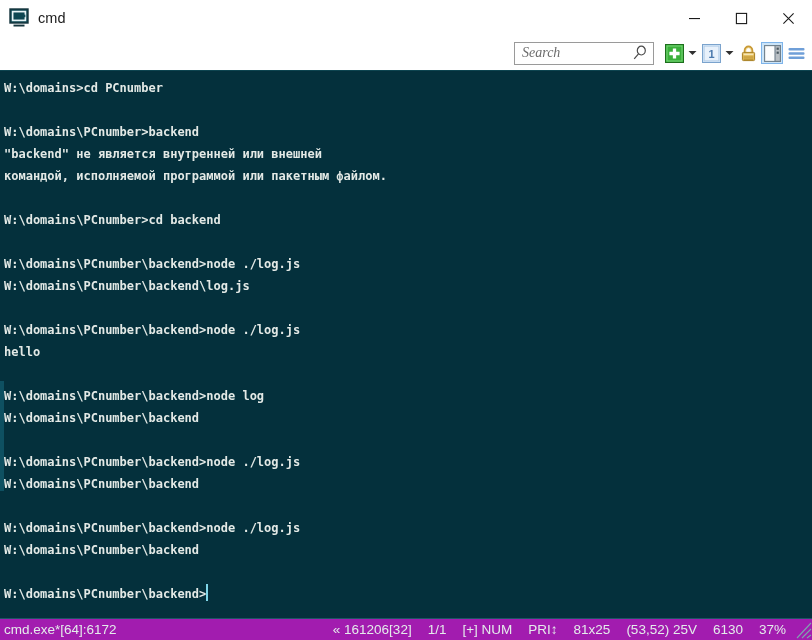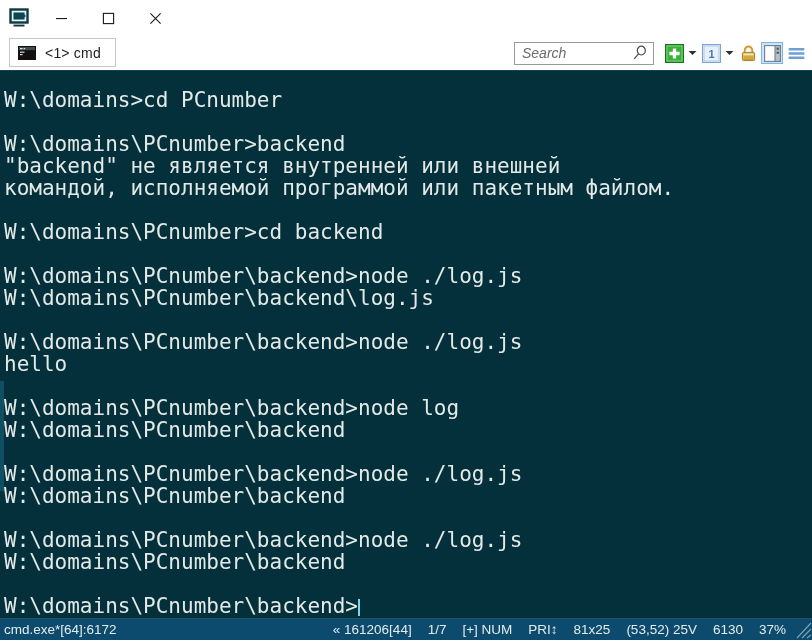--- a/index.html
+++ b/index.html
@@ -125,21 +125,21 @@
     display: flex;
     align-items: center;
     box-sizing: border-box;
     margin-right: 8px;
     position: relative;
   }
   .search-placeholder {
     font-size: 14px;
     font-style: italic;
     color: #6c6c6c;
-    font-family: Liberation Sans, sans-serif;
+    font-family: Liberation Serif, serif;
     padding-left: 7px;
     flex: 1 1 auto;
     white-space: nowrap;
     overflow: hidden;
   }
   .search-icon {
     width: 18px;
     height: 18px;
     margin-right: 4px;
     flex: 0 0 auto;
@@ -191,46 +191,47 @@
     background: #0e5061;
     top: 310px;
     height: 110px;
   }
   .terminal {
     position: absolute;
     left: 0;
     top: 0;
     right: 0;
     bottom: 0;
-    padding: 18px 0 0 4px;
+    padding: 6px 0 0 4px;
     box-sizing: border-box;
     font-family: "DejaVu Sans Mono", monospace;
-    font-size: 21px;
+    font-size: 12px;
     line-height: 22px;
     color: #e3e9e6;
     white-space: pre;
     letter-spacing: 0px;
+    font-weight: bold;
   }
   .term-line {
     height: 22px;
     white-space: pre;
   }
   .cursor {
     display: inline-block;
     width: 2px;
     height: 17px;
     background: #7fd6e8;
     vertical-align: -3px;
   }
 
   
   .statusbar {
     height: 22px;
     min-height: 22px;
-    background: #0c4a6e;
+    background: #a21caf;
     display: flex;
     align-items: center;
     color: #e4eceb;
     font-size: 13.5px;
     font-family: "Liberation Sans", sans-serif;
     box-sizing: border-box;
     border-top: 1px solid #1d5566;
     position: relative;
   }
   .sb-left {
@@ -256,20 +257,21 @@
 
 <div id="app">
 
   <div class="titlebar">
     <svg class="titlebar-icon" viewBox="0 0 20 20">
       <rect x="1" y="1" width="18" height="14" fill="#0d4652" stroke="#14343c" stroke-width="1.4"></rect>
       <rect x="3.6" y="3.6" width="12.8" height="8.8" fill="none" stroke="#e8f4f6" stroke-width="1.7"></rect>
       <rect x="7.6" y="6.6" width="8.8" height="2.6" fill="#0d4652"></rect>
       <rect x="4.5" y="16.6" width="11" height="1.9" fill="#14343c"></rect>
     </svg>
+    <div class="titlebar-title">cmd</div>
     <div class="winbtns">
       <div class="winbtn">
         <svg width="13" height="13" viewBox="0 0 13 13">
           <rect x="1" y="6" width="11" height="1.1" fill="#1a1a1a"></rect>
         </svg>
       </div>
       <div class="winbtn">
         <svg width="13" height="13" viewBox="0 0 13 13">
           <rect x="1.4" y="1.4" width="10.2" height="10.2" fill="none" stroke="#1a1a1a" stroke-width="1.1"></rect>
         </svg>
@@ -278,31 +280,20 @@
         <svg width="13" height="13" viewBox="0 0 13 13">
           <path d="M1.4 1.4 L11.6 11.6 M11.6 1.4 L1.4 11.6" stroke="#1a1a1a" stroke-width="1.1" fill="none"></path>
         </svg>
       </div>
     </div>
   </div>
 
   <div class="tabbar">
     <div class="tabbar-inner">
 
-      <div class="tab">
-        <svg class="tab-icon" viewBox="0 0 18 14">
-          <rect x="0" y="0" width="18" height="14" fill="#111111"></rect>
-          <rect x="1" y="1" width="16" height="3.2" fill="#3f4a52"></rect>
-          <rect x="2" y="2" width="2.6" height="1.3" fill="#dcdcdc"></rect>
-          <rect x="5.6" y="2" width="1.6" height="1.3" fill="#dcdcdc"></rect>
-          <rect x="2" y="5.6" width="4.5" height="1.2" fill="#d8d8d8"></rect>
-          <rect x="2" y="8" width="2.6" height="1.2" fill="#d8d8d8"></rect>
-        </svg>
-        <span class="tab-label">&lt;1&gt; cmd</span>
-      </div>
 
       <div class="tabbar-spacer"></div>
 
       <div class="toolbar">
 
         <div class="search-box">
           <span class="search-placeholder">Search</span>
           <svg class="search-icon" viewBox="0 0 18 18">
             <ellipse cx="10.3" cy="6.6" rx="4.0" ry="4.4" fill="none" stroke="#4a4a4a" stroke-width="1.2"></ellipse>
             <path d="M7.5 9.8 L3.2 14.8" stroke="#4a4a4a" stroke-width="1.2" fill="none"></path>
@@ -370,22 +361,22 @@
   <div class="terminal-wrap">
     <div class="term-scrollbar">
       <div class="term-scroll-thumb"></div>
     </div>
     <div class="terminal" id="terminal"><div class="term-line">W:\domains&gt;cd PCnumber</div><div class="term-line">&nbsp;</div><div class="term-line">W:\domains\PCnumber&gt;backend</div><div class="term-line">"backend" не является внутренней или внешней</div><div class="term-line">командой, исполняемой программой или пакетным файлом.</div><div class="term-line">&nbsp;</div><div class="term-line">W:\domains\PCnumber&gt;cd backend</div><div class="term-line">&nbsp;</div><div class="term-line">W:\domains\PCnumber\backend&gt;node ./log.js</div><div class="term-line">W:\domains\PCnumber\backend\log.js</div><div class="term-line">&nbsp;</div><div class="term-line">W:\domains\PCnumber\backend&gt;node ./log.js</div><div class="term-line">hello</div><div class="term-line">&nbsp;</div><div class="term-line">W:\domains\PCnumber\backend&gt;node log</div><div class="term-line">W:\domains\PCnumber\backend</div><div class="term-line">&nbsp;</div><div class="term-line">W:\domains\PCnumber\backend&gt;node ./log.js</div><div class="term-line">W:\domains\PCnumber\backend</div><div class="term-line">&nbsp;</div><div class="term-line">W:\domains\PCnumber\backend&gt;node ./log.js</div><div class="term-line">W:\domains\PCnumber\backend</div><div class="term-line">&nbsp;</div><div class="term-line">W:\domains\PCnumber\backend&gt;<span class="cursor"></span></div></div>
   </div>
 
   <div class="statusbar">
     <div class="sb-left">cmd.exe*[64]:6172</div>
     <div class="sb-spacer"></div>
-    <div class="sb-cell">« 161206[44]</div>
-    <div class="sb-cell">1/7</div>
+    <div class="sb-cell">« 161206[32]</div>
+    <div class="sb-cell">1/1</div>
     <div class="sb-cell">[+] NUM</div>
     <div class="sb-cell">PRI↕</div>
     <div class="sb-cell">81x25</div>
     <div class="sb-cell">(53,52) 25V</div>
     <div class="sb-cell">6130</div>
     <div class="sb-cell">37%</div>
     <div class="sb-grip">
       <svg width="18" height="22" viewBox="0 0 18 22">
         <path d="M17 4 L3 19 M17 10 L8 19 M17 16 L13 19" stroke="#7fa3ae" stroke-width="1.1" fill="none"></path>
       </svg>

